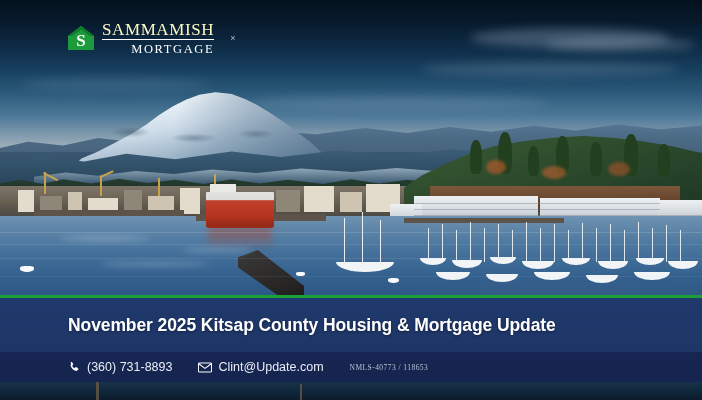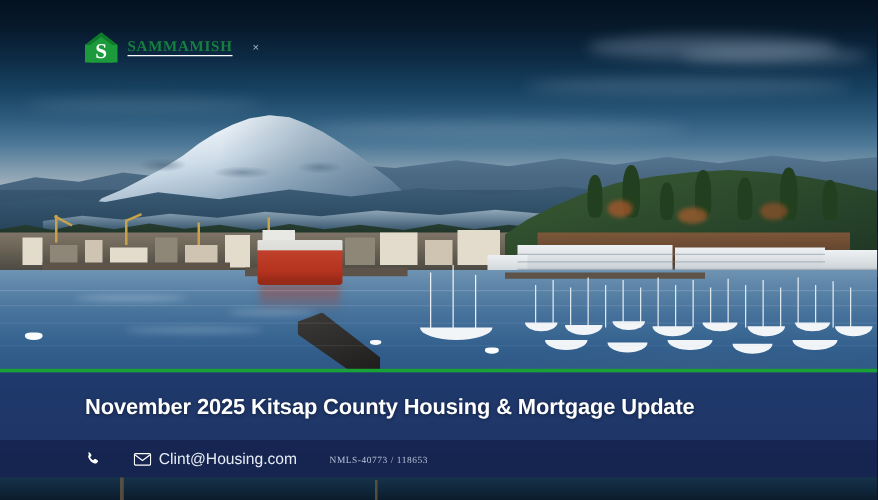--- a/index.html
+++ b/index.html
@@ -171,21 +171,21 @@
   .logobar{
     position:absolute;left:0;top:0;width:702px;height:76px;
     display:flex;align-items:center;padding-left:66px;gap:9px;
   }
   .logo-lockup{display:flex;align-items:center;gap:6px;}
   .house-mark{position:relative;width:30px;height:30px;flex:0 0 auto;}
   .house-mark svg{display:block;}
   .smw{display:flex;flex-direction:column;line-height:1;}
   .sam-word{
     font-family:"Liberation Serif", serif;
-    font-size:12px;letter-spacing:.6px;color:#15803d;font-weight:700;
+    font-size:17px;letter-spacing:.6px;color:#fef9c3;font-weight:400;
     border-bottom:1.4px solid #ffffff;padding-bottom:1px;
   }
   .mort-word{
     font-family:"Liberation Serif", serif;
     font-size:12.5px;letter-spacing:1.6px;color:#ffffff;
     text-align:right;margin-top:3px;
   }
   .xmark{color:#c8d4de;font-size:9px;margin:0 5px 0 7px;opacity:.85;}
   .partner-name{
     font-family:"Liberation Sans", sans-serif;
@@ -370,20 +370,21 @@
       <span class="house-mark">
         <svg width="30" height="30" viewBox="0 0 30 30" aria-hidden="true">
           <path d="M2 13 L15 3 L28 13 L28 27 L2 27 Z" fill="#1d9b3c"></path>
           <path d="M2 13 L15 3 L28 13 L24 13 L15 6.5 L6 13 Z" fill="#0f7a2b"></path>
           <path d="M6 15 L24 15 L24 27 L6 27 Z" fill="#1d9b3c"></path>
           <text x="15" y="23" font-family="Liberation Serif, serif" font-size="17" font-weight="700" fill="#ffffff" text-anchor="middle">S</text>
         </svg>
       </span>
       <span class="smw">
         <span class="sam-word">SAMMAMISH</span>
+        <span class="mort-word">MORTGAGE</span>
       </span>
     </div>
 
     <span class="xmark">×</span>
 
   </div>
 
   <div class="greenline"></div>
 
   <div class="titleband">
@@ -391,30 +392,31 @@
   </div>
 
   <div class="contactbar">
 
     <div class="contact-item">
       <span>
         <svg width="13" height="13" viewBox="0 0 16 16" aria-hidden="true">
           <path fill="#ffffff" d="M3.3 1.4c.5-.5 1.3-.4 1.7.2l1.2 1.8c.3.5.2 1.1-.2 1.5l-.7.6c-.2.2-.2.4-.1.6.5 1 1.6 2.1 2.6 2.6.2.1.5.1.6-.1l.6-.7c.4-.4 1-.5 1.5-.2l1.8 1.2c.6.4.7 1.2.2 1.7l-.9.9c-.6.6-1.4.8-2.2.6C7 11.6 4.4 9 3.3 6.1c-.3-.8-.1-1.7.5-2.3l-.5-2.4z"></path>
         </svg>
       </span>
+      <span>(360) 731-8893</span>
     </div>
 
     <div class="contact-item">
       <span>
         <svg width="14" height="11" viewBox="0 0 18 13" aria-hidden="true">
           <rect x="0.6" y="0.6" width="16.8" height="11.8" rx="1.4" fill="none" stroke="#ffffff" stroke-width="1.3"></rect>
           <path d="M1.4 2 L9 7.6 L16.6 2" fill="none" stroke="#ffffff" stroke-width="1.3"></path>
         </svg>
       </span>
-      <span>Clint@Housing.com</span>
+      <span>Clint@Update.com</span>
     </div>
 
 
     <span class="nmls">NMLS-40773 / 118653</span>
   </div>
 
   <div class="footstrip">
     <div class="piling" style="left:96px;top:0;width:3px;height:18px;"></div>
     <div class="piling" style="left:300px;top:2px;width:2px;height:16px;"></div>
   </div>

